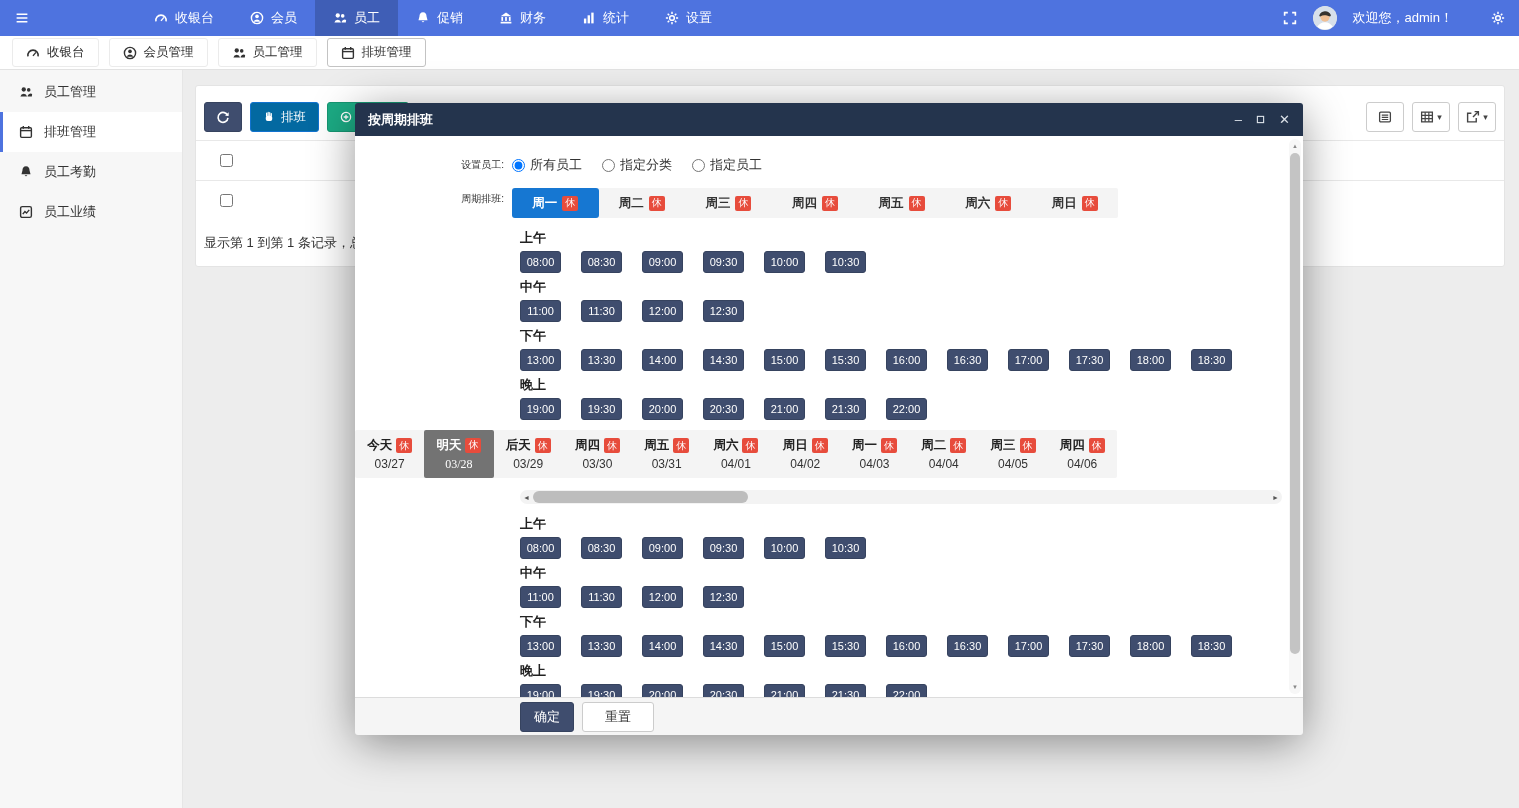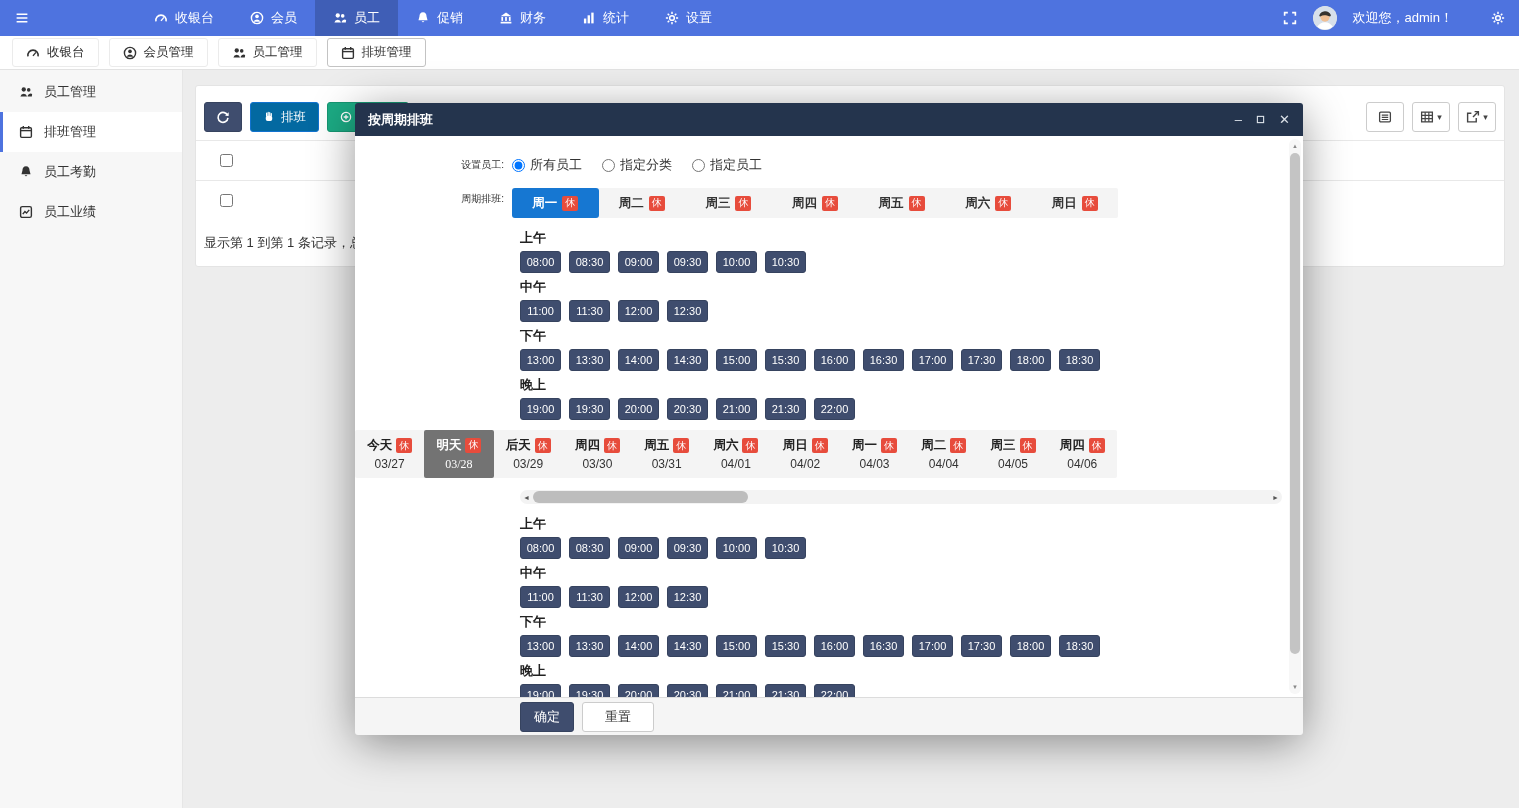--- a/index.html
+++ b/index.html
@@ -59,21 +59,21 @@
   .radio-group { display:flex; align-items:center; gap:20px; height:22px; }
   .radio-opt { display:flex; align-items:center; gap:5px; font-size:13px; color:#333; cursor:pointer; }
 
   .week-tabs { width:606px; height:30px; background:#f4f4f4; border-radius:2px; display:flex; }
   .wtab { flex:1; display:flex; align-items:center; justify-content:center; gap:5px; font-size:12.5px; font-weight:bold; color:#333; cursor:pointer; border-radius:3px; }
   .wtab.active { background:#1677d2; color:#fff; }
   .badge { width:16px; height:15px; background:#e74c3c; color:#fff; font-size:10px; font-weight:normal; border-radius:2px; display:flex; align-items:center; justify-content:center; }
 
   .sections { padding-left:165px; }
   .tsec-title { font-size:13px; font-weight:bold; color:#222; line-height:16px; margin-bottom:5px; }
-  .slots { display:flex; gap:8px; margin-bottom:6px; }
+  .slots { display:flex; gap:20px; margin-bottom:6px; }
   .slot { width:41px; height:22px; background:#3f4d6e; border:1px solid #36435f; border-radius:3px; color:#fff; font-size:11px; display:flex; align-items:center; justify-content:center; cursor:pointer; }
 
   .date-tabs { width:762px; height:48px; background:#f4f4f4; border-radius:2px; display:flex; }
   .dtab { flex:1; display:flex; flex-direction:column; align-items:center; justify-content:center; gap:3px; cursor:pointer; border-radius:2px; }
   .dtab .l1 { display:flex; align-items:center; gap:4px; font-size:12.5px; font-weight:bold; color:#222; }
   .dtab .l2 { font-size:12px; color:#333; }
   .dtab.active { background:#737373;font-family:Liberation Serif, serif; }
   .dtab.active .l1, .dtab.active .l2 { color:#fff; }
 
   .hscroll { width:762px; height:14px; margin:12px 0 12px 165px; background:#f3f3f3; border-radius:7px; position:relative; }

